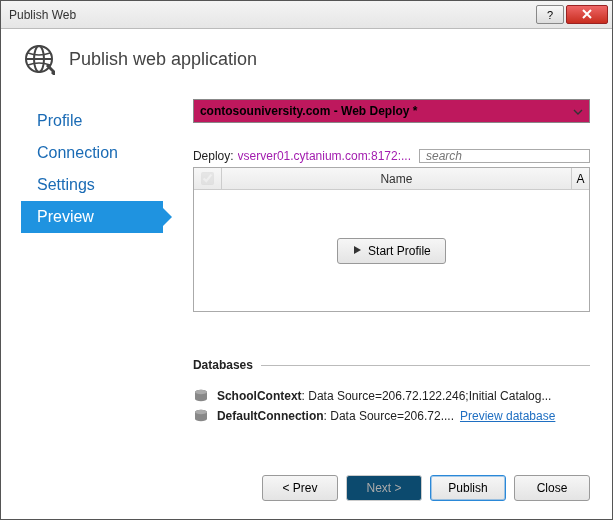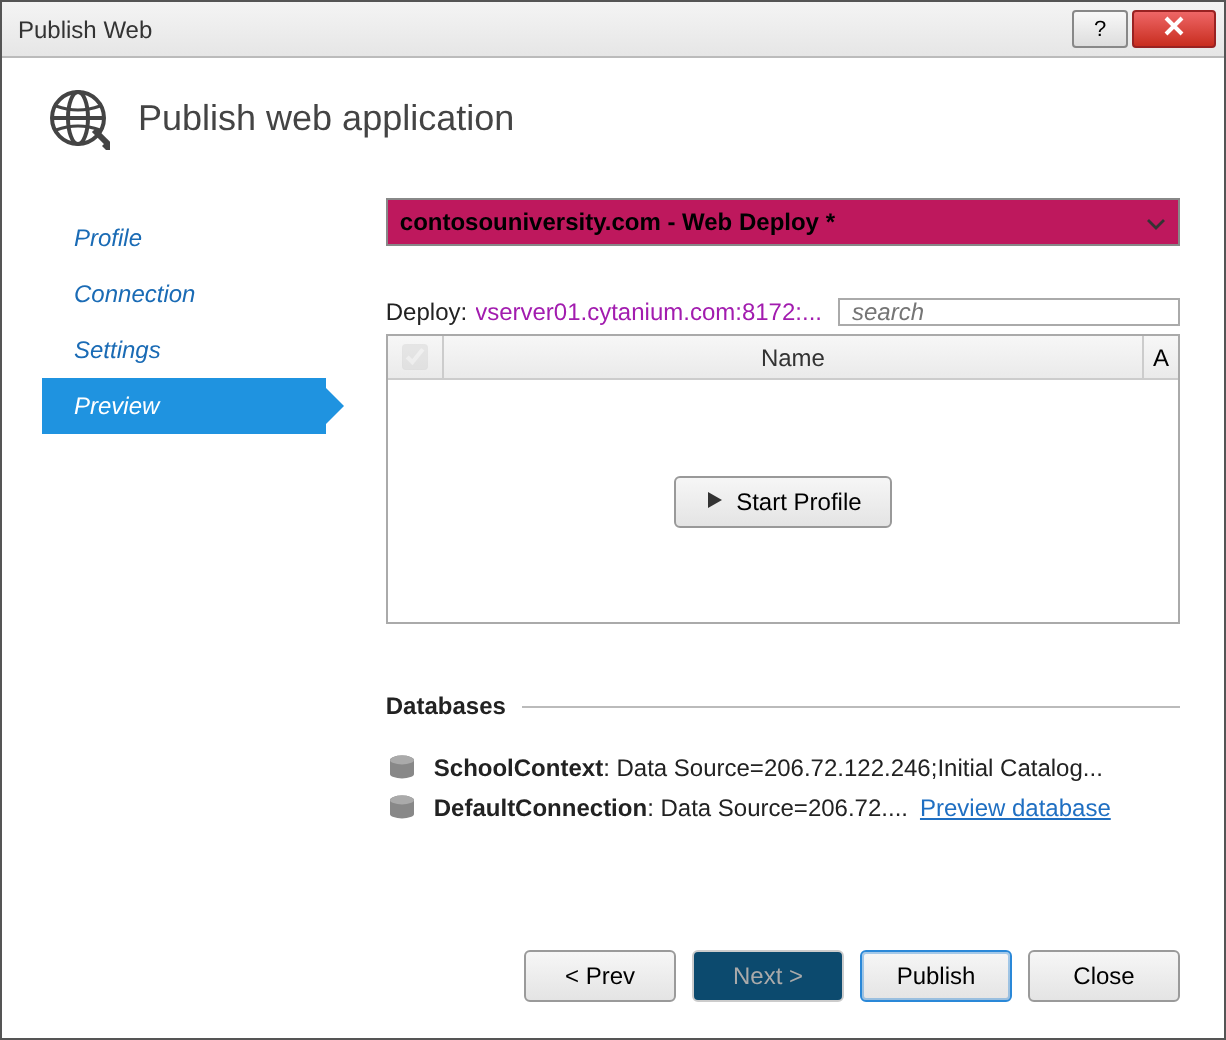--- a/index.html
+++ b/index.html
@@ -73,23 +73,22 @@
     flex: 1;
     padding: 14px 22px 0 20px;
   }
   .sidebar {
     width: 160px;
     padding-top: 6px;
   }
   .sidebar-item {
     padding: 7px 16px;
     color: #1a6bb5;
-    font-size: 12px;
+    font-size: 16px;
     cursor: pointer;
-    font-style: italic;
   }
   .sidebar-item.active {
     background: #1f93e0;
     color: #fff;
     position: relative;
   }
   .sidebar-item.active::after {
     content: "";
     position: absolute;
     right: -9px;
@@ -194,21 +193,21 @@
     padding: 0 14px;
     background: linear-gradient(#f6f6f6,#e4e4e4);
     border: 1px solid #999;
     border-radius: 3px;
     font-size: 12px;
     display: flex;
     align-items: center;
     gap: 6px;
     cursor: pointer;
   }
-  .db-section { margin-top: 34px; }
+  .db-section { margin-top: 46px; }
   .db-header {
     display: flex;
     align-items: center;
     gap: 8px;
     color: #222;
     font-weight: bold;
     margin-bottom: 14px;
   }
   .db-rule { flex: 1; height: 1px; background: #bbb; }
   .db-row {

